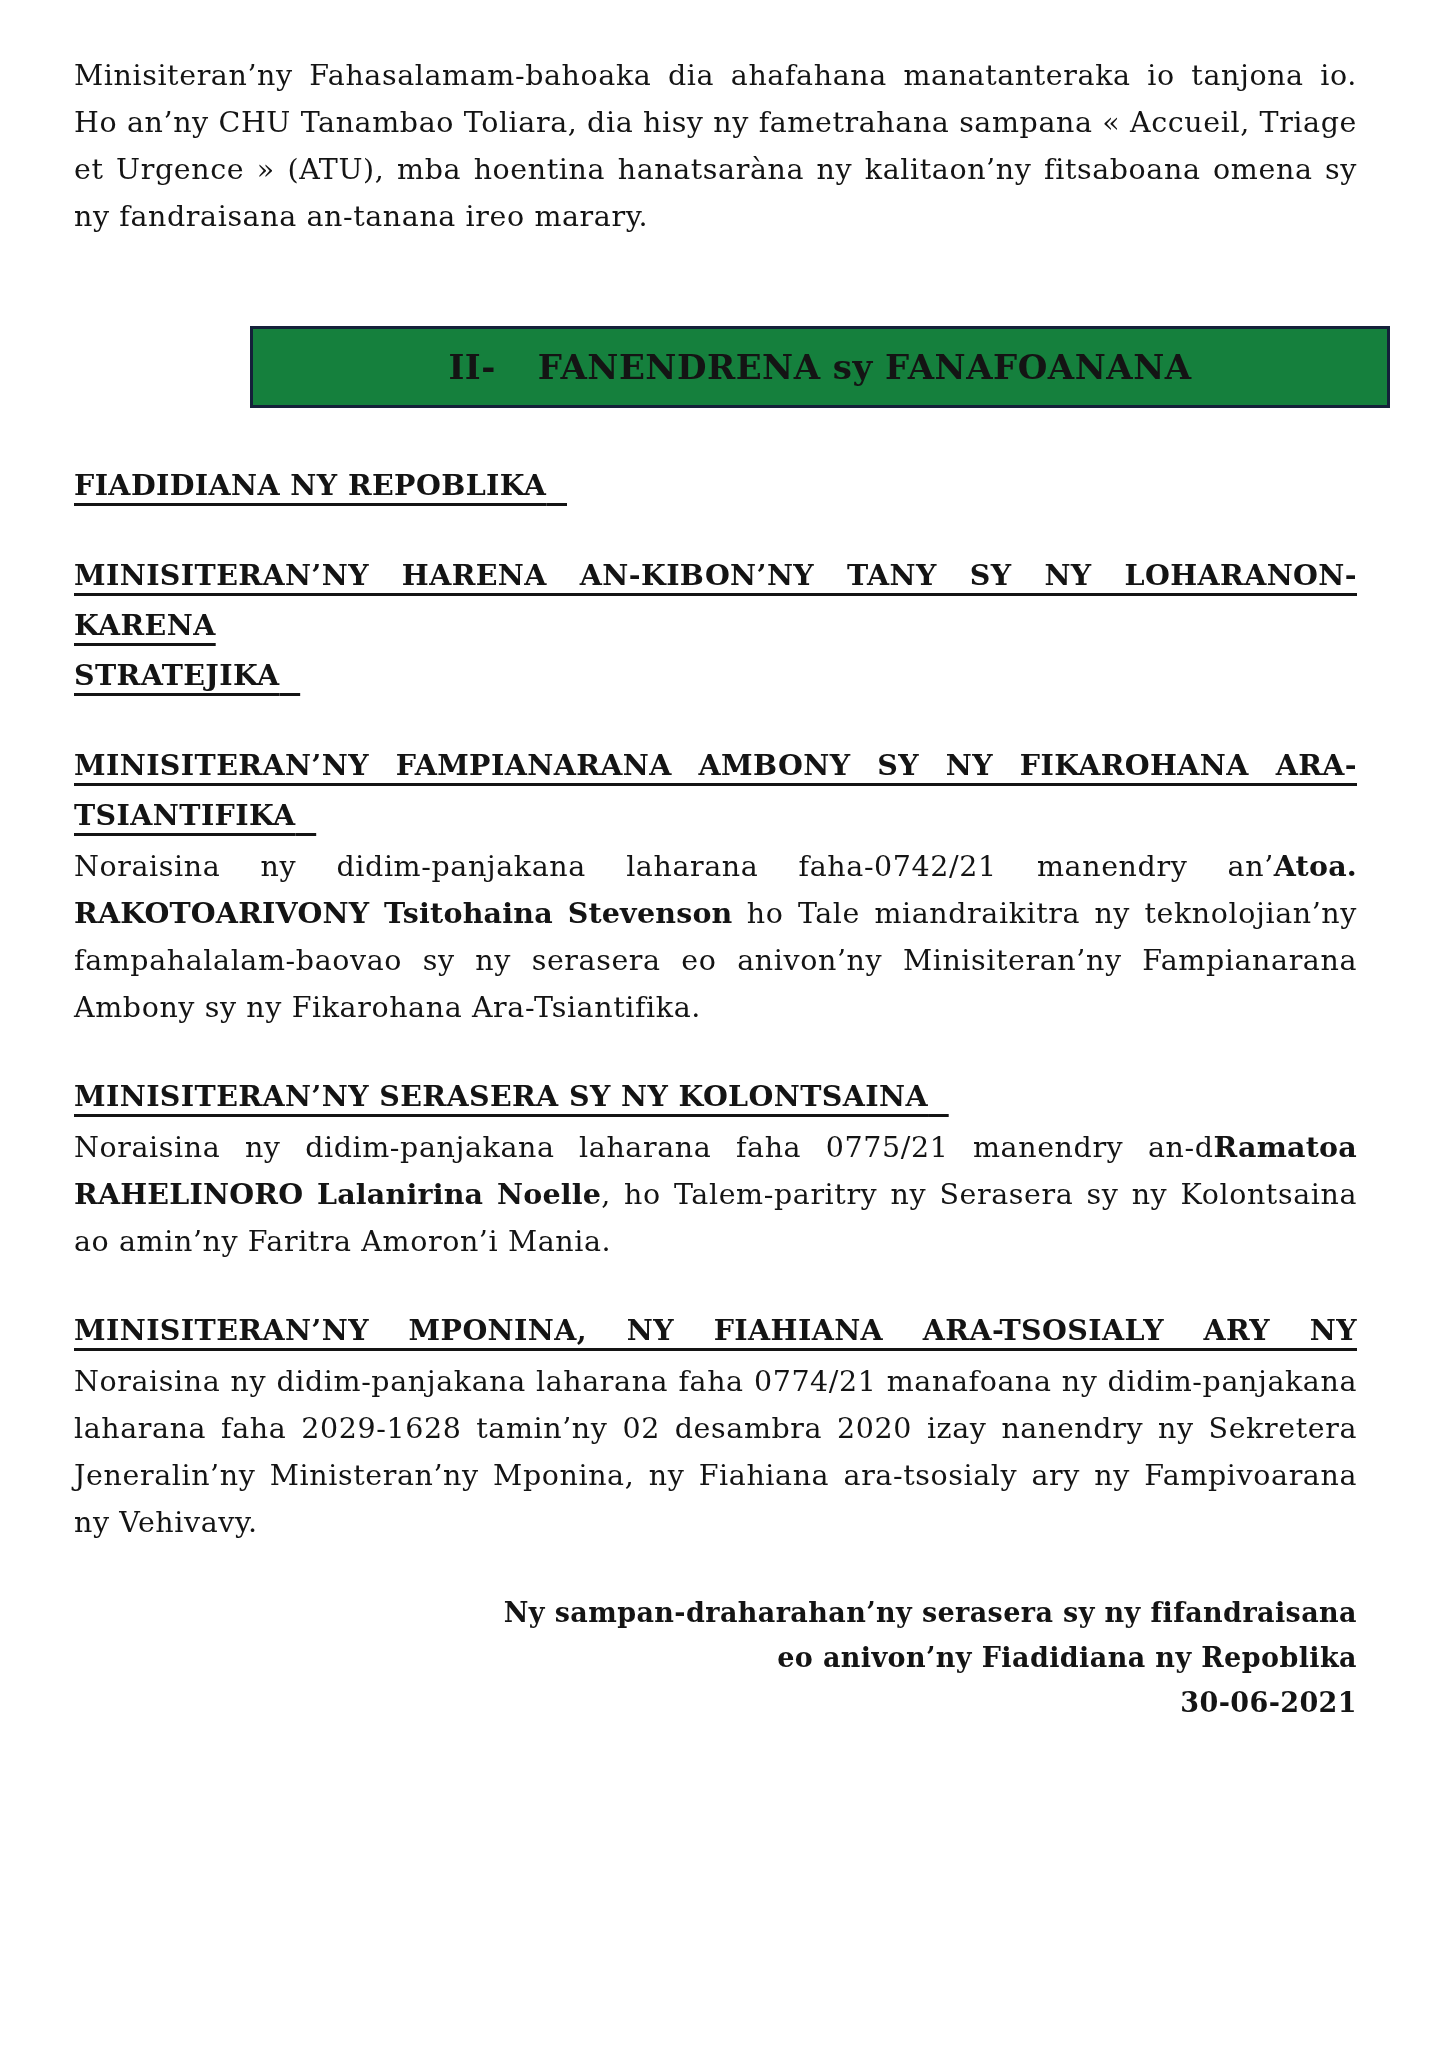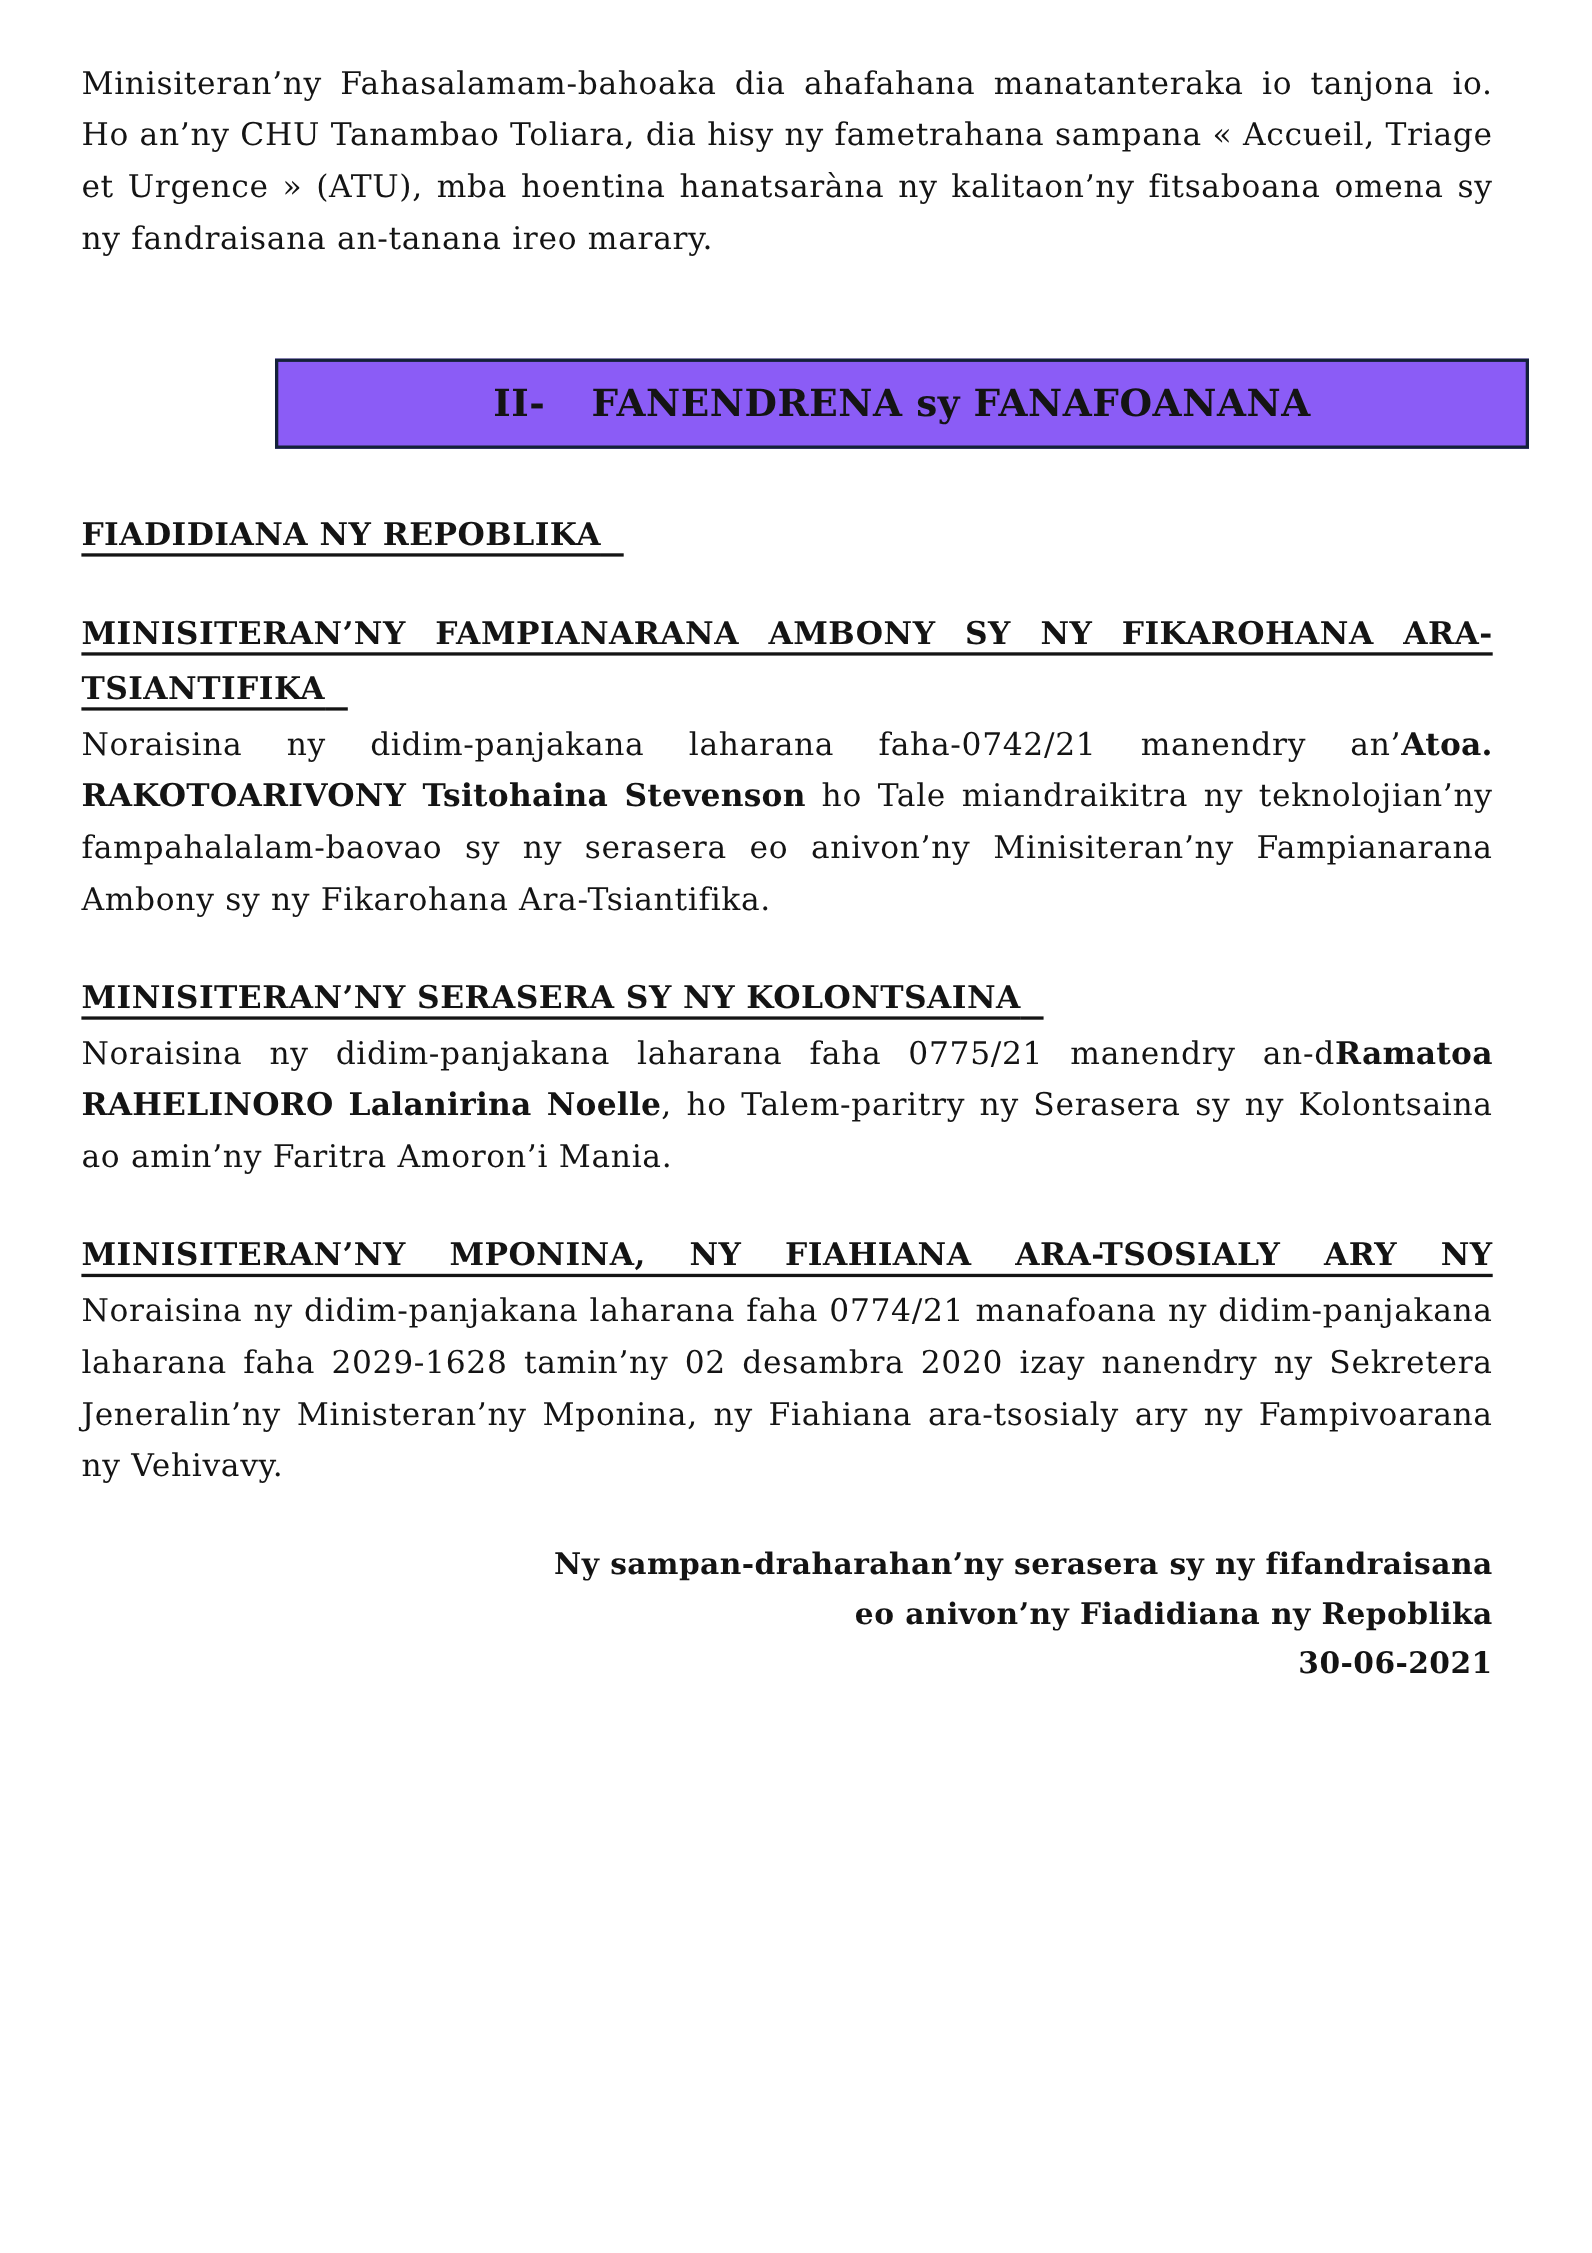--- a/index.html
+++ b/index.html
@@ -73,33 +73,37 @@
     letter-spacing: 0.4px;
   }
 </style>
 </head>
 <body>
 
 <div class="page">
 
   <p class="body-text">Minisiteran’ny Fahasalamam-bahoaka dia ahafahana manatanteraka io tanjona io. Ho an’ny CHU Tanambao Toliara, dia hisy ny fametrahana sampana « Accueil, Triage et Urgence » (ATU), mba hoentina hanatsaràna ny kalitaon’ny fitsaboana omena sy ny fandraisana an-tanana ireo marary.</p>
 
-  <div class="title-box" style="background: #8b5cf6; border-color: rgb(20, 33, 58);">
+  <div class="title-box" style="background: #15803d; border-color: rgb(20, 33, 58);">
     <span>II-</span>
     <span>FANENDRENA sy FANAFOANANA</span>
   </div>
 
   <div id="sections">
   <section class="doc-section">
     <h2 class="section-heading">
           <div class="heading-line"><span class="underlined">FIADIDIANA NY REPOBLIKA</span></div>
         </h2>
   </section>
 
   <section class="doc-section">
+    <h2 class="section-heading">
+          <div class="heading-line justify-full"><span class="underlined">MINISITERAN’NY HARENA AN-KIBON’NY TANY SY NY LOHARANON-KARENA</span></div>
+          <div class="heading-line"><span class="underlined">STRATEJIKA</span></div>
+        </h2>
   </section>
 
   <section class="doc-section">
     <h2 class="section-heading">
           <div class="heading-line justify-full"><span class="underlined">MINISITERAN’NY FAMPIANARANA AMBONY SY NY FIKAROHANA ARA-</span></div>
           <div class="heading-line"><span class="underlined">TSIANTIFIKA</span></div>
         </h2>
     <p class="body-text section-paragraph"><span>Noraisina ny didim-panjakana laharana faha-0742/21 manendry an’</span><b>Atoa. RAKOTOARIVONY Tsitohaina Stevenson</b><span> ho Tale miandraikitra ny teknolojian’ny fampahalalam-baovao sy ny serasera eo anivon’ny Minisiteran’ny Fampianarana Ambony sy ny Fikarohana Ara-Tsiantifika.</span></p>
   </section>
 

